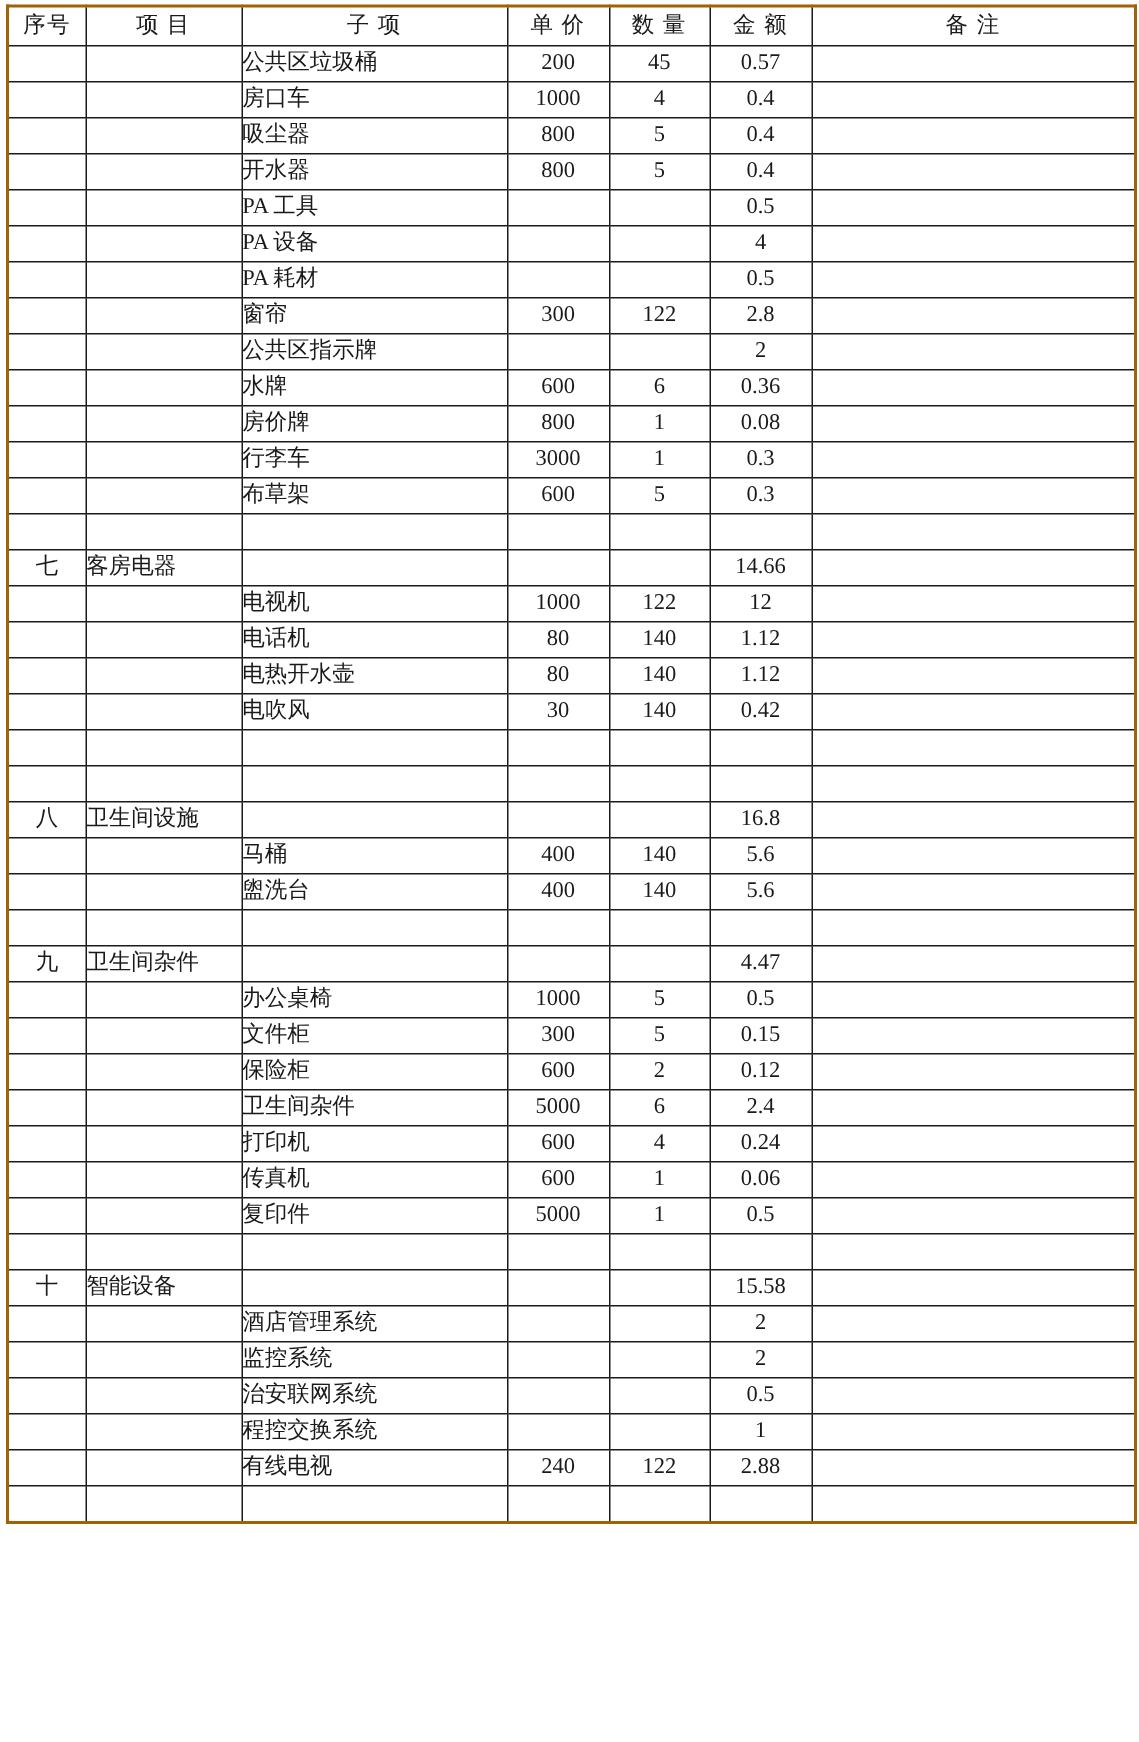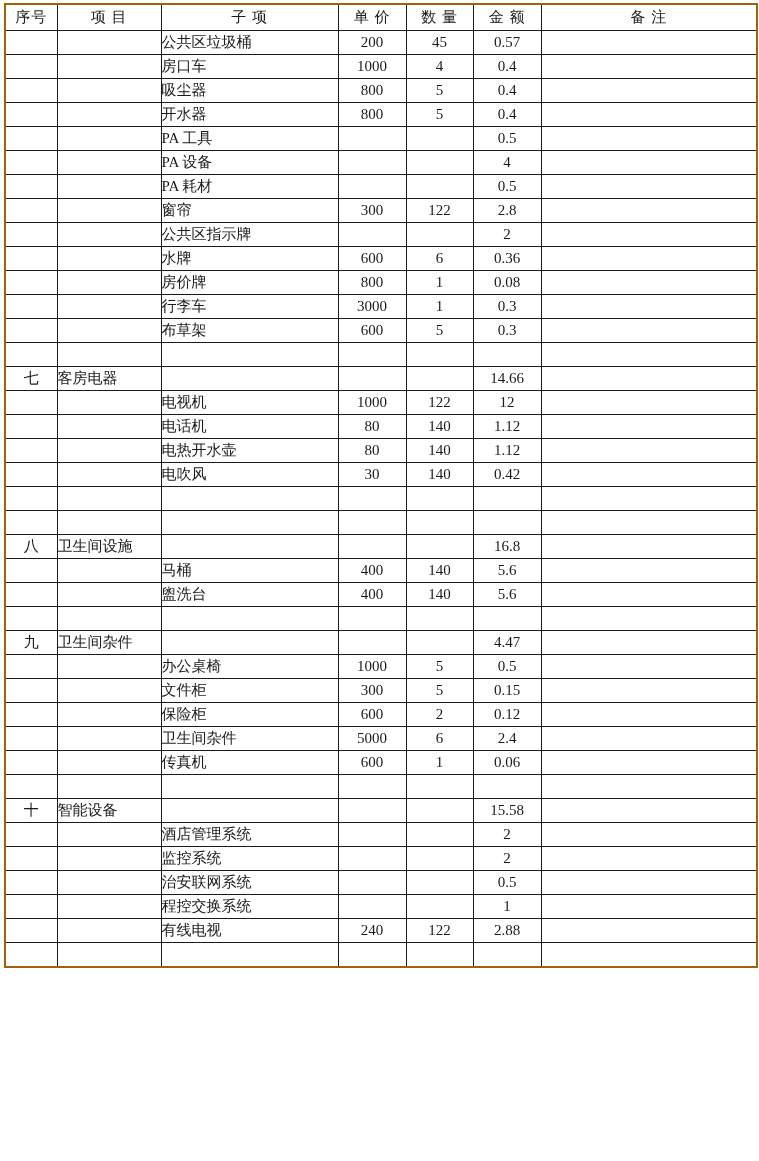--- a/index.html
+++ b/index.html
@@ -343,24 +343,42 @@
           <td class="align-left pad-left"></td>
           <td class="align-left pad-left">卫生间杂件</td>
           <td class="align-center">5000</td>
           <td class="align-center">6</td>
           <td class="align-center">2.4</td>
           <td class="align-left pad-left"></td>
         </tr>
         <tr>
           <td class="align-center"></td>
           <td class="align-left pad-left"></td>
+          <td class="align-left pad-left">打印机</td>
+          <td class="align-center">600</td>
+          <td class="align-center">4</td>
+          <td class="align-center">0.24</td>
+          <td class="align-left pad-left"></td>
+        </tr>
+        <tr>
+          <td class="align-center"></td>
+          <td class="align-left pad-left"></td>
           <td class="align-left pad-left">传真机</td>
           <td class="align-center">600</td>
           <td class="align-center">1</td>
           <td class="align-center">0.06</td>
+          <td class="align-left pad-left"></td>
+        </tr>
+        <tr>
+          <td class="align-center"></td>
+          <td class="align-left pad-left"></td>
+          <td class="align-left pad-left">复印件</td>
+          <td class="align-center">5000</td>
+          <td class="align-center">1</td>
+          <td class="align-center">0.5</td>
           <td class="align-left pad-left"></td>
         </tr>
         <tr>
           <td class="align-center"></td>
           <td class="align-left pad-left"></td>
           <td class="align-left pad-left"></td>
           <td class="align-center"></td>
           <td class="align-center"></td>
           <td class="align-center"></td>
           <td class="align-left pad-left"></td>

